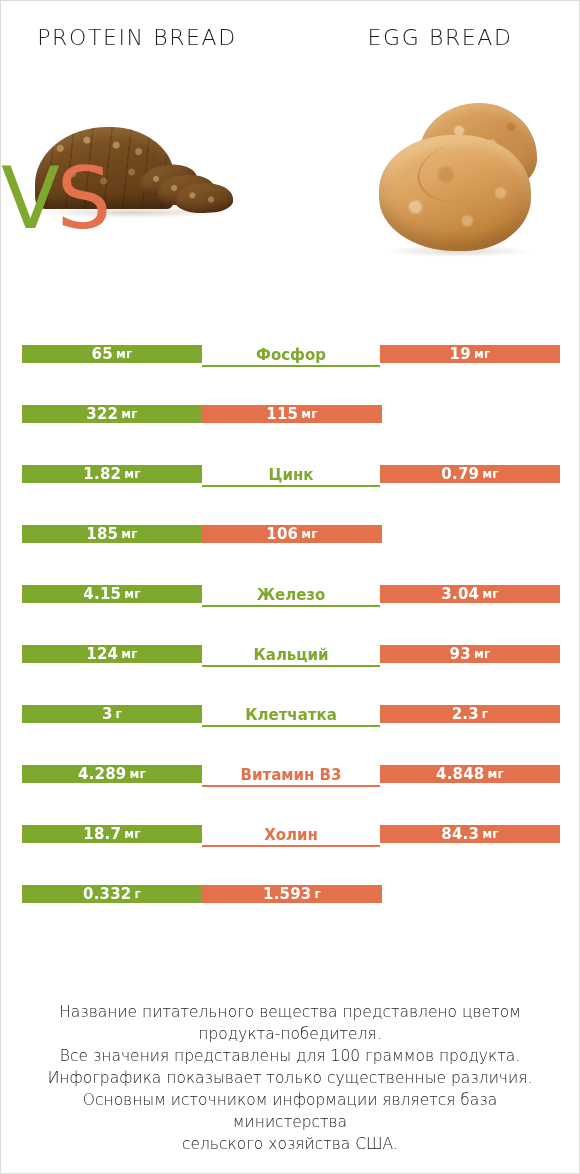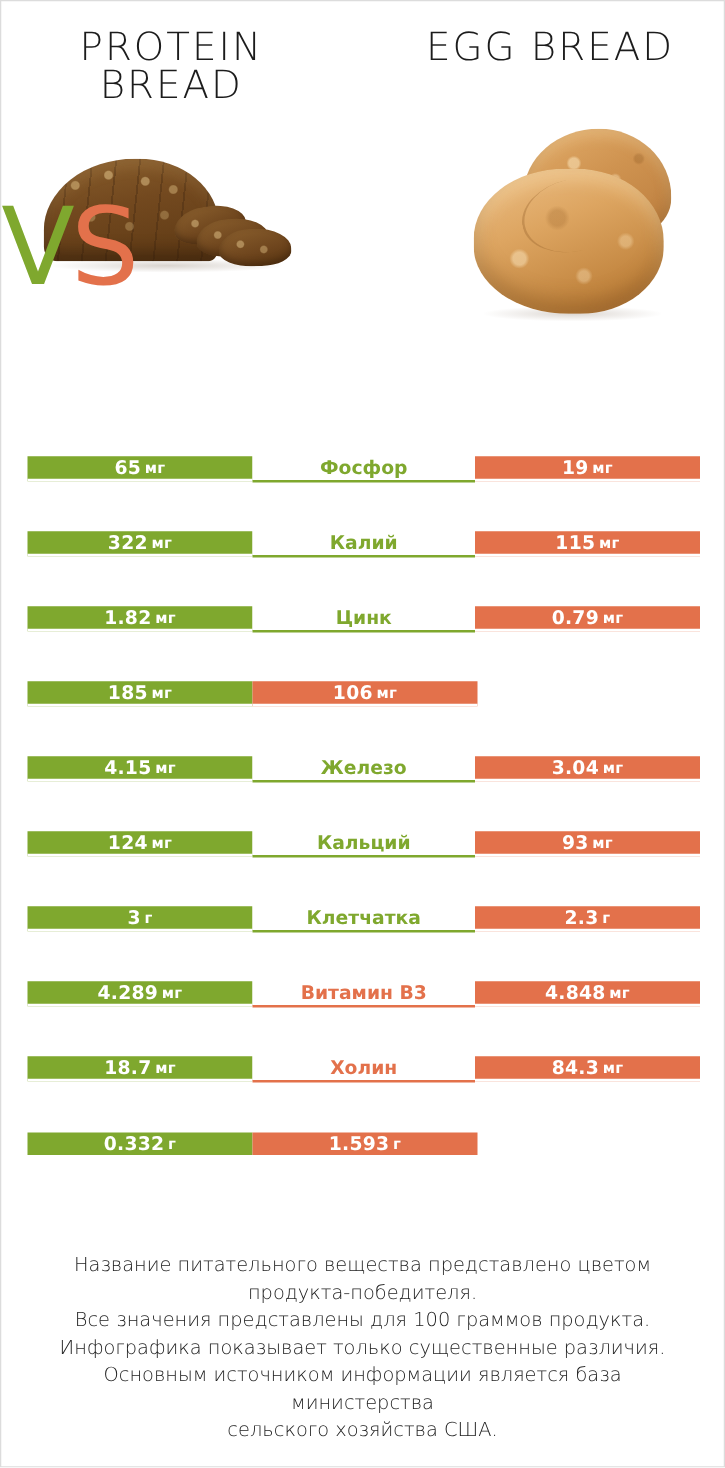--- a/index.html
+++ b/index.html
@@ -24,21 +24,21 @@
   
   .header {
     position: relative;
     height: 320px;
   }
   .title {
     position: absolute;
     top: 22px;
     font-family: "DejaVu Sans", sans-serif;
     font-weight: 300;
-    font-size: 31px;
+    font-size: 22px;
     line-height: 30px;
     letter-spacing: 1.6px;
     color: #1c1c1c;
     text-transform: uppercase;
     text-align: center;
   }
   .title-left  { left: 36px;  width: 200px; }
   .title-right { right: 24px; width: 230px; }
 
   
@@ -175,21 +175,21 @@
 
   
   .table {
     position: absolute;
     left: 21px;
     top: 344px;
     width: 538px;
   }
   .row {
     display: flex;
-    align-items: center;
+    align-items: flex-start;
     height: 60px;
   }
   .cell {
     display: flex;
     align-items: center;
     justify-content: center;
     box-sizing: border-box;
     text-align: center;
   }
   .cell-left, .cell-right {
@@ -283,23 +283,20 @@
         <div class="cell cell-right">
           <span>19</span>
           <span class="unit">мг</span>
         </div>
       </div>
       <div class="row">
         <div class="cell cell-left">
           <span>322</span>
           <span class="unit">мг</span>
         </div>
-        <div class="cell cell-mid">
-          <span class="label">Калий</span>
-        </div>
         <div class="cell cell-right">
           <span>115</span>
           <span class="unit">мг</span>
         </div>
       </div>
       <div class="row">
         <div class="cell cell-left">
           <span>1.82</span>
           <span class="unit">мг</span>
         </div>

